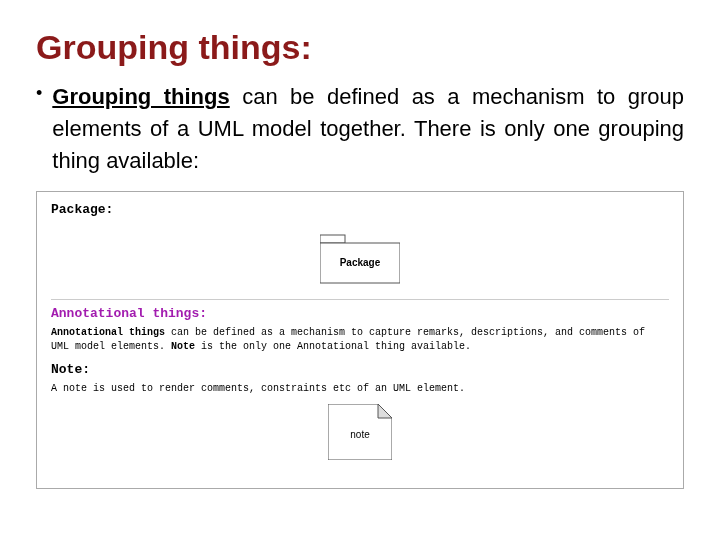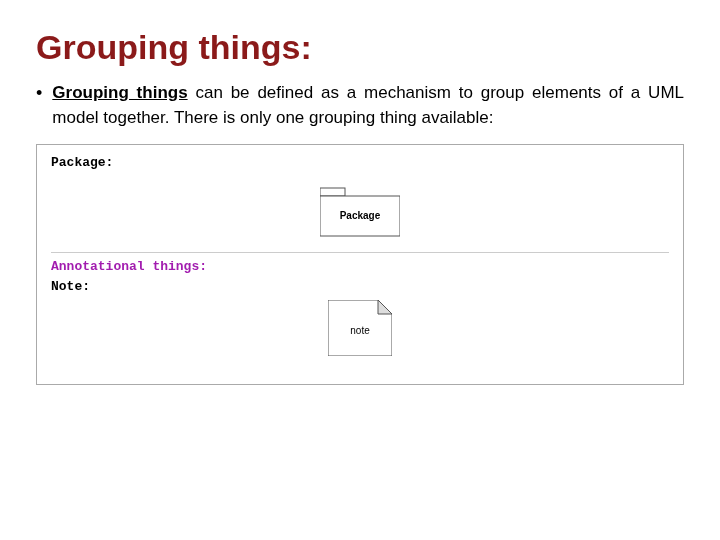--- a/index.html
+++ b/index.html
@@ -33,21 +33,21 @@
 
     .bullet-dot {
       font-size: 18px;
       color: #000;
       margin-right: 10px;
       margin-top: 2px;
       flex-shrink: 0;
     }
 
     .bullet-text {
-      font-size: 17px;
+      font-size: 22px;
       color: #000;
       line-height: 1.45;
       text-align: justify;
     }
 
     .bullet-text .bold-underline {
       font-weight: bold;
       text-decoration: underline;
     }
 
@@ -149,23 +149,27 @@
         <text x="40" y="41" text-anchor="middle" font-family="Arial" font-size="10" fill="#000">Package</text>
       </svg>
     </div>
 
     <hr class="divider-line">
 
     <div class="inner-section-title2">
       <span class="inner-section-bold">Annotational things:</span>
     </div>
 
+    <div class="inner-section-desc">
+      <span class="inner-section-bold">Annotational things</span><span> can be defined as a mechanism to capture remarks, descriptions, and comments of UML model elements.</span> <span class="inner-section-bold">Note</span><span> is the only one Annotational thing available.</span>
+    </div>
 
     <div class="inner-section-title">Note:</div>
 
+    <div class="inner-section-desc">A note is used to render comments, constraints etc of an UML element.</div>
 
     <div class="note-icon-container">
       <svg class="note-icon" viewBox="0 0 64 56" xmlns="http://www.w3.org/2000/svg">
 
         <polygon points="0,0 50,0 64,14 64,56 0,56" fill="white" stroke="#555" stroke-width="1"></polygon>
 
         <polygon points="50,0 64,14 50,14" fill="#ddd" stroke="#555" stroke-width="1"></polygon>
 
         <text x="32" y="34" text-anchor="middle" font-family="Arial" font-size="10" fill="#000">note</text>
       </svg>

